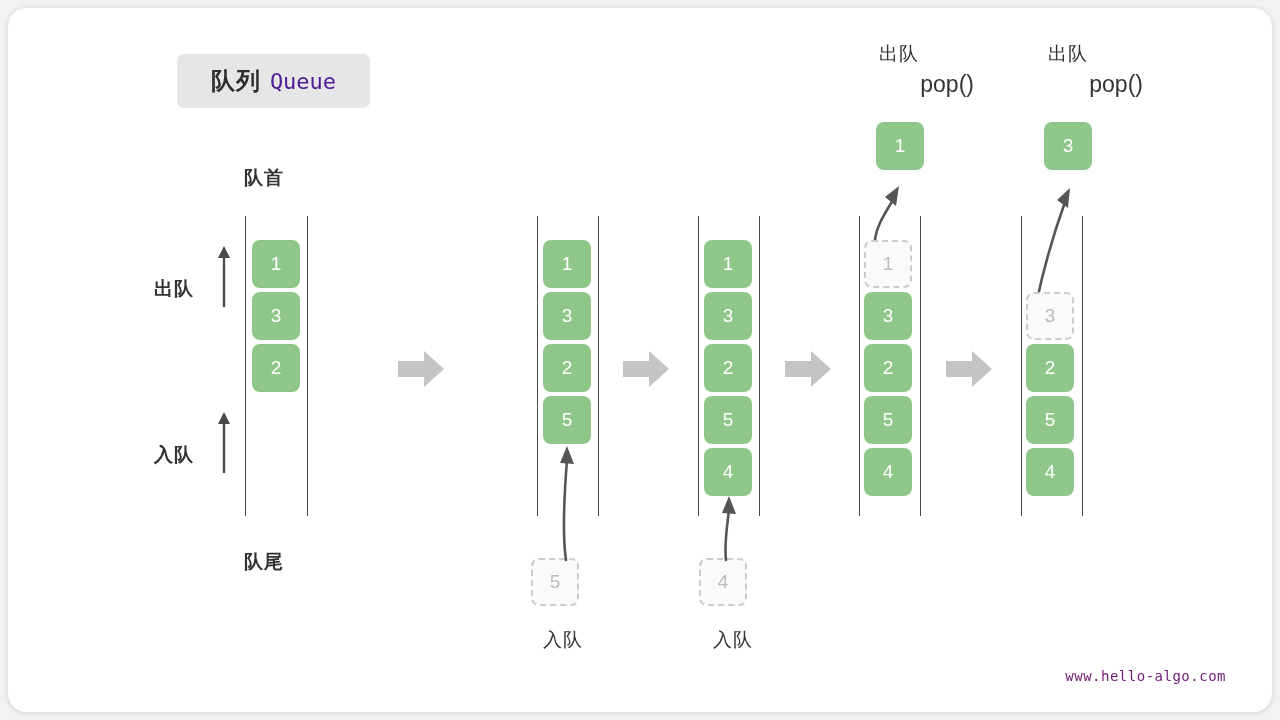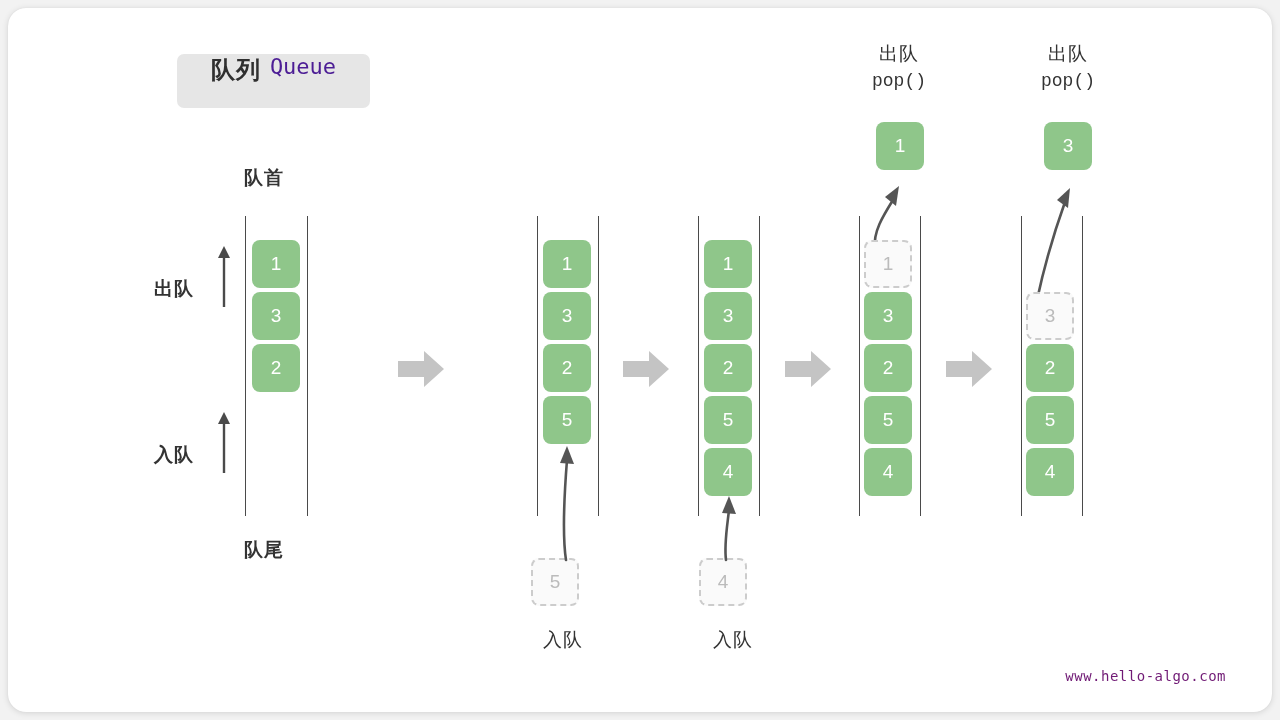--- a/index.html
+++ b/index.html
@@ -29,21 +29,21 @@
   
   #title-badge {
     position: absolute;
     left: 169px;
     top: 46px;
     width: 193px;
     height: 54px;
     background: #e6e6e6;
     border-radius: 7px;
     display: flex;
-    align-items: flex-start;
+    align-items: center;
     justify-content: center;
     gap: 9px;
   }
   #title-badge .cn {
     font-size: 24px;
     font-weight: bold;
     color: #2f2f2f;
     letter-spacing: 1px;
   }
   #title-badge .en {
@@ -68,23 +68,24 @@
     line-height: 1.45;
   }
   .oplabel .l1 {
     display: block;
     font-size: 19px;
     color: #333333;
     letter-spacing: 1px;
   }
   .oplabel .l2 {
     display: block;
-    font-family: Liberation Mono, monospace;
-    font-size: 18px;
+    font-family: Liberation Sans, sans-serif;
+    font-size: 23px;
     color: #333333;
+    text-align: right;
   }
   .oplabel .num { color: #4c9a4c; font-weight: bold; }
 
   
   .rail {
     position: absolute;
     width: 1px;
     background: #4a4a4a;
   }
 
@@ -137,21 +138,21 @@
 
 <div id="stage">
   <div id="card">
 
     <div id="title-badge">
       <span class="cn">队列</span>
       <span class="en">Queue</span>
     </div>
 
     <div class="cap" style="left:236px; top:157px;">队首</div>
-    <div class="cap" style="left:236px; top:529px;">队尾</div>
+    <div class="cap" style="left:236px; top:541px;">队尾</div>
 
     <div class="cap" style="left:146px; top:268px;">出队</div>
     <svg class="thinarrow" style="left:206px; top:236px;" width="20" height="64" viewBox="0 0 20 64">
       <line x1="10" y1="63" x2="10" y2="10" stroke="#4a4a4a" stroke-width="2.4"></line>
       <path d="M10 2 L16 14 L4 14 Z" fill="#4a4a4a"></path>
     </svg>
 
     <div class="cap" style="left:146px; top:434px;">入队</div>
     <svg class="thinarrow" style="left:206px; top:402px;" width="20" height="64" viewBox="0 0 20 64">
       <line x1="10" y1="63" x2="10" y2="10" stroke="#4a4a4a" stroke-width="2.4"></line>

